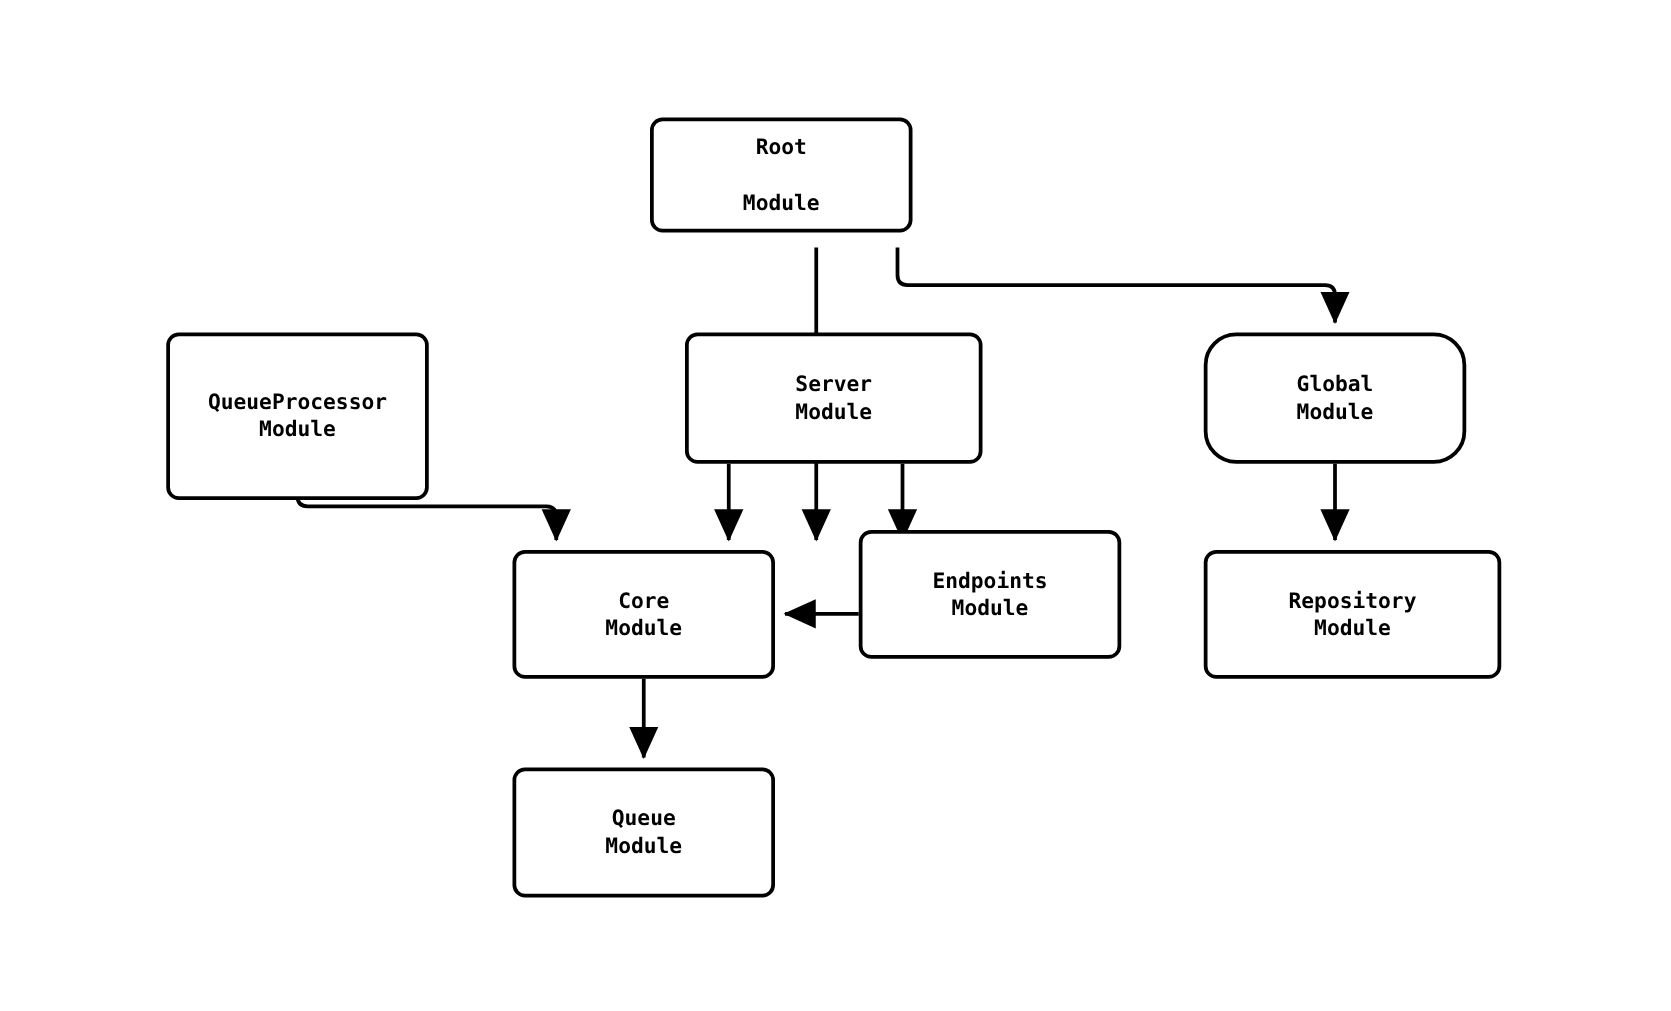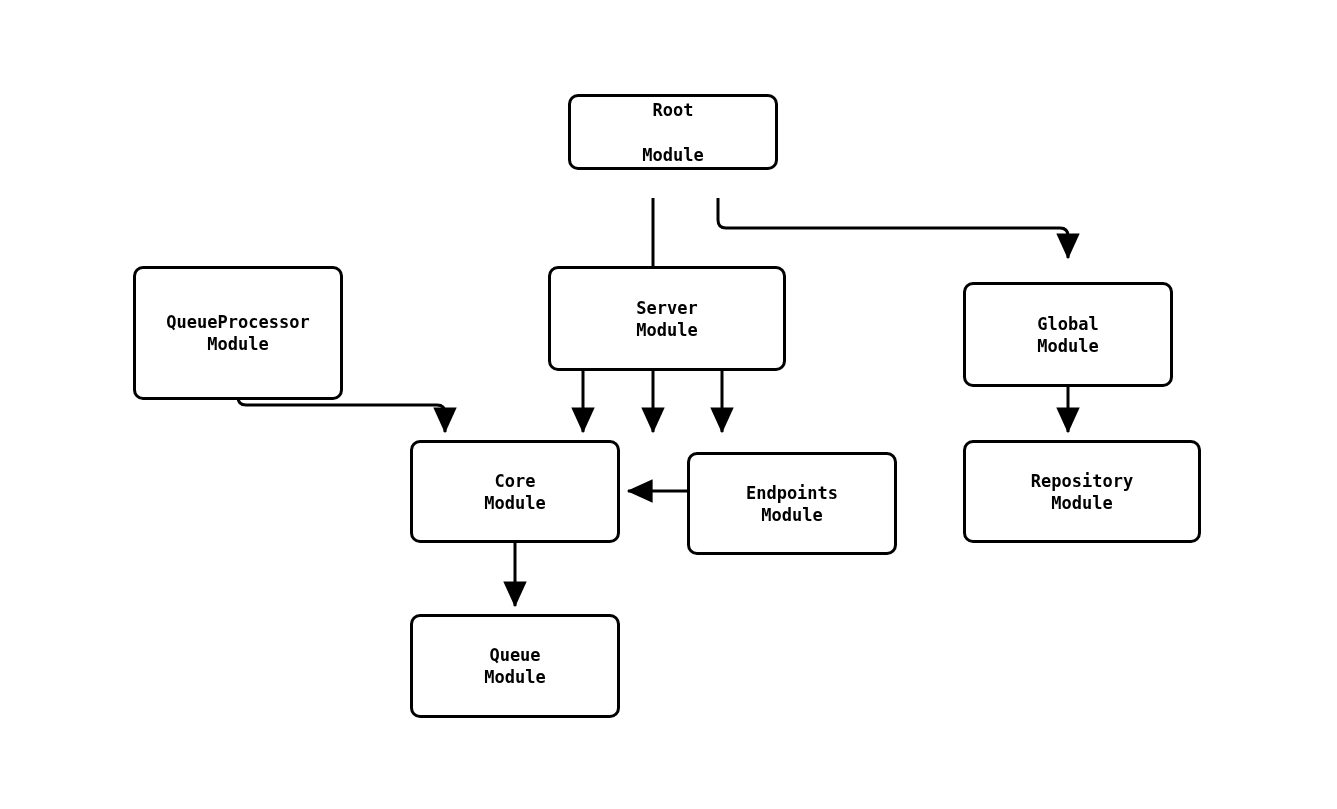--- a/index.html
+++ b/index.html
@@ -63,46 +63,46 @@
         <path d="M 718 198 L 718 220 Q 718 228 726 228 L 1060 228 Q 1068 228 1068 236 L 1068 258" fill="none" stroke="#000000" stroke-width="3" stroke-linecap="butt" marker-end="url(#arrowhead)"></path>
         <path d="M 583 371 L 583 432" fill="none" stroke="#000000" stroke-width="3" stroke-linecap="butt" marker-end="url(#arrowhead)"></path>
         <path d="M 722 371 L 722 432" fill="none" stroke="#000000" stroke-width="3" stroke-linecap="butt" marker-end="url(#arrowhead)"></path>
         <path d="M 238 371 L 238 397 Q 238 405 246 405 L 437 405 Q 445 405 445 413 L 445 432" fill="none" stroke="#000000" stroke-width="3" stroke-linecap="butt" marker-end="url(#arrowhead)"></path>
         <path d="M 687 491 L 628 491" fill="none" stroke="#000000" stroke-width="3" stroke-linecap="butt" marker-end="url(#arrowhead)"></path>
         <path d="M 515 543 L 515 606" fill="none" stroke="#000000" stroke-width="3" stroke-linecap="butt" marker-end="url(#arrowhead)"></path>
         <path d="M 1068 371 L 1068 432" fill="none" stroke="#000000" stroke-width="3" stroke-linecap="butt" marker-end="url(#arrowhead)"></path>
       </g>
   </svg>
 
-  <div class="node" style="left: 568px; top: 94px; width: 210px; height: 76px; border-color: rgb(0, 0, 0); gap: 23px;">
+  <div class="node" style="left: 520px; top: 94px; width: 210px; height: 92px; border-color: rgb(0, 0, 0); gap: 23px;">
     <div class="node-label">Root</div>
     <div class="node-label">Module</div>
   </div>
 
   <div class="node" style="left: 133px; top: 266px; width: 210px; height: 134px; border-color: rgb(0, 0, 0);">
     <div class="node-label">QueueProcessor</div>
     <div class="node-label">Module</div>
   </div>
 
   <div class="node" style="left: 548px; top: 266px; width: 238px; height: 105px; border-color: rgb(0, 0, 0);">
     <div class="node-label">Server</div>
     <div class="node-label">Module</div>
   </div>
 
-  <div class="node" style="left: 963px; top: 282px; width: 210px; height: 105px; border-color: rgb(0, 0, 0);">
+  <div class="node" style="left: 963px; top: 266px; width: 210px; height: 105px; border-color: rgb(0, 0, 0); border-radius: 26px;">
     <div class="node-label">Global</div>
     <div class="node-label">Module</div>
   </div>
 
   <div class="node" style="left: 410px; top: 440px; width: 210px; height: 103px; border-color: rgb(0, 0, 0); align-items: center;">
     <div class="node-label">Core</div>
     <div class="node-label">Module</div>
   </div>
 
-  <div class="node" style="left: 687px; top: 452px; width: 210px; height: 103px; border-color: rgb(0, 0, 0);">
+  <div class="node" style="left: 687px; top: 424px; width: 210px; height: 103px; border-color: rgb(0, 0, 0);">
     <div class="node-label">Endpoints</div>
     <div class="node-label">Module</div>
   </div>
 
   <div class="node" style="left: 963px; top: 440px; width: 238px; height: 103px; border-color: rgb(0, 0, 0);">
     <div class="node-label">Repository</div>
     <div class="node-label">Module</div>
   </div>
 
   <div class="node" style="left: 410px; top: 614px; width: 210px; height: 104px; border-color: rgb(0, 0, 0);">

